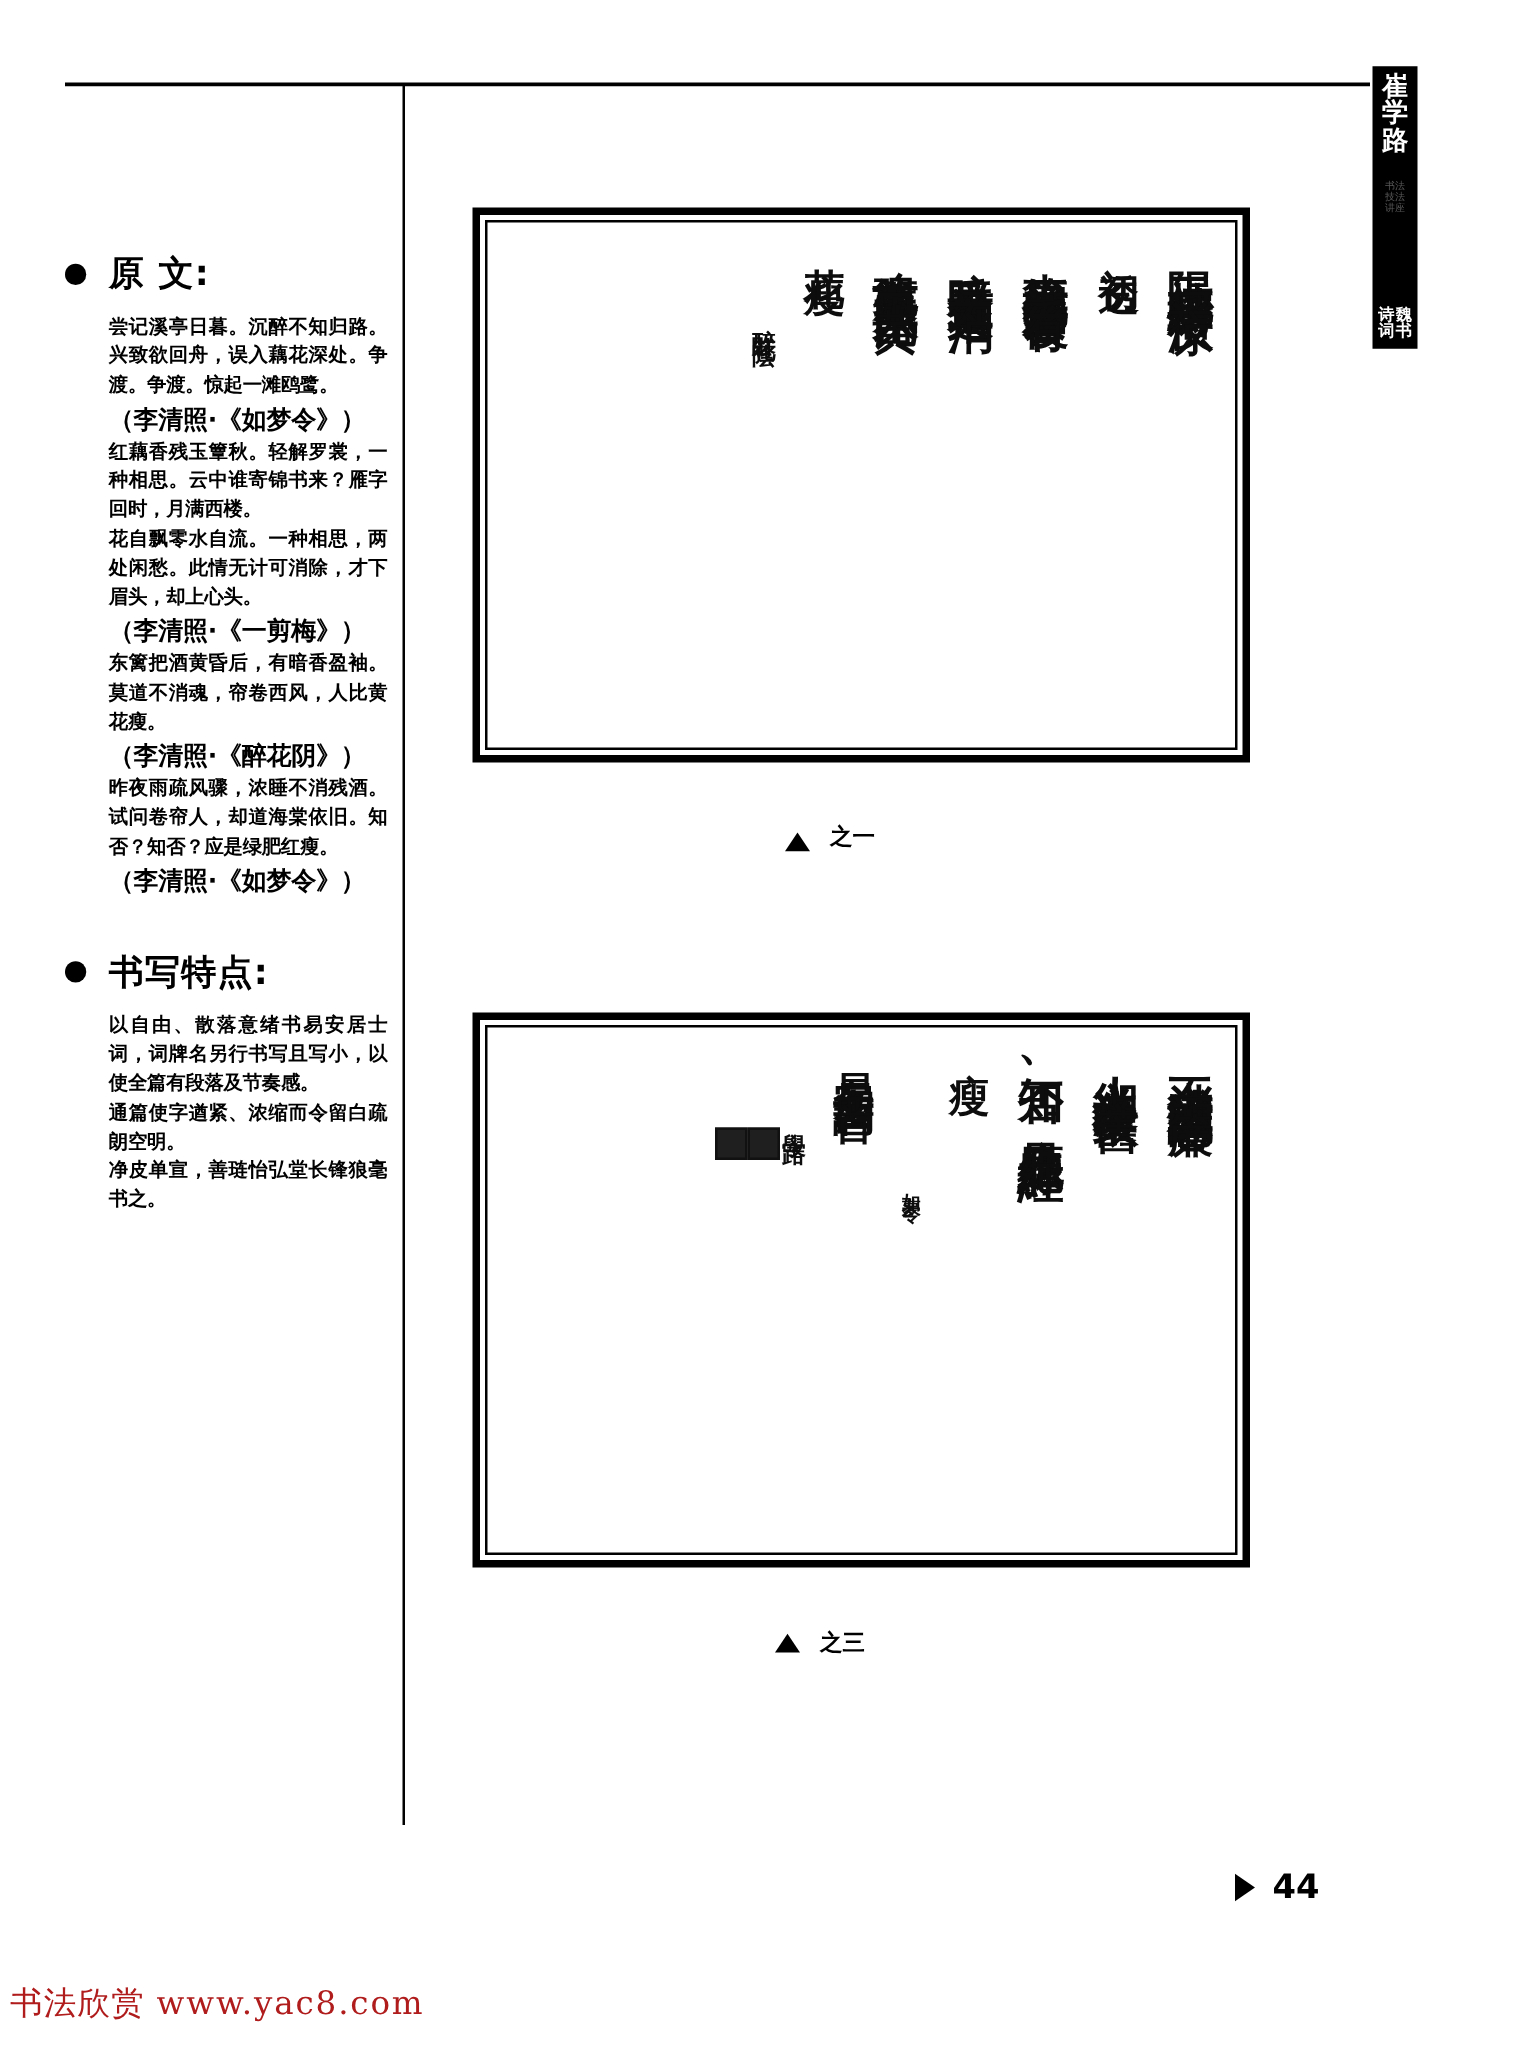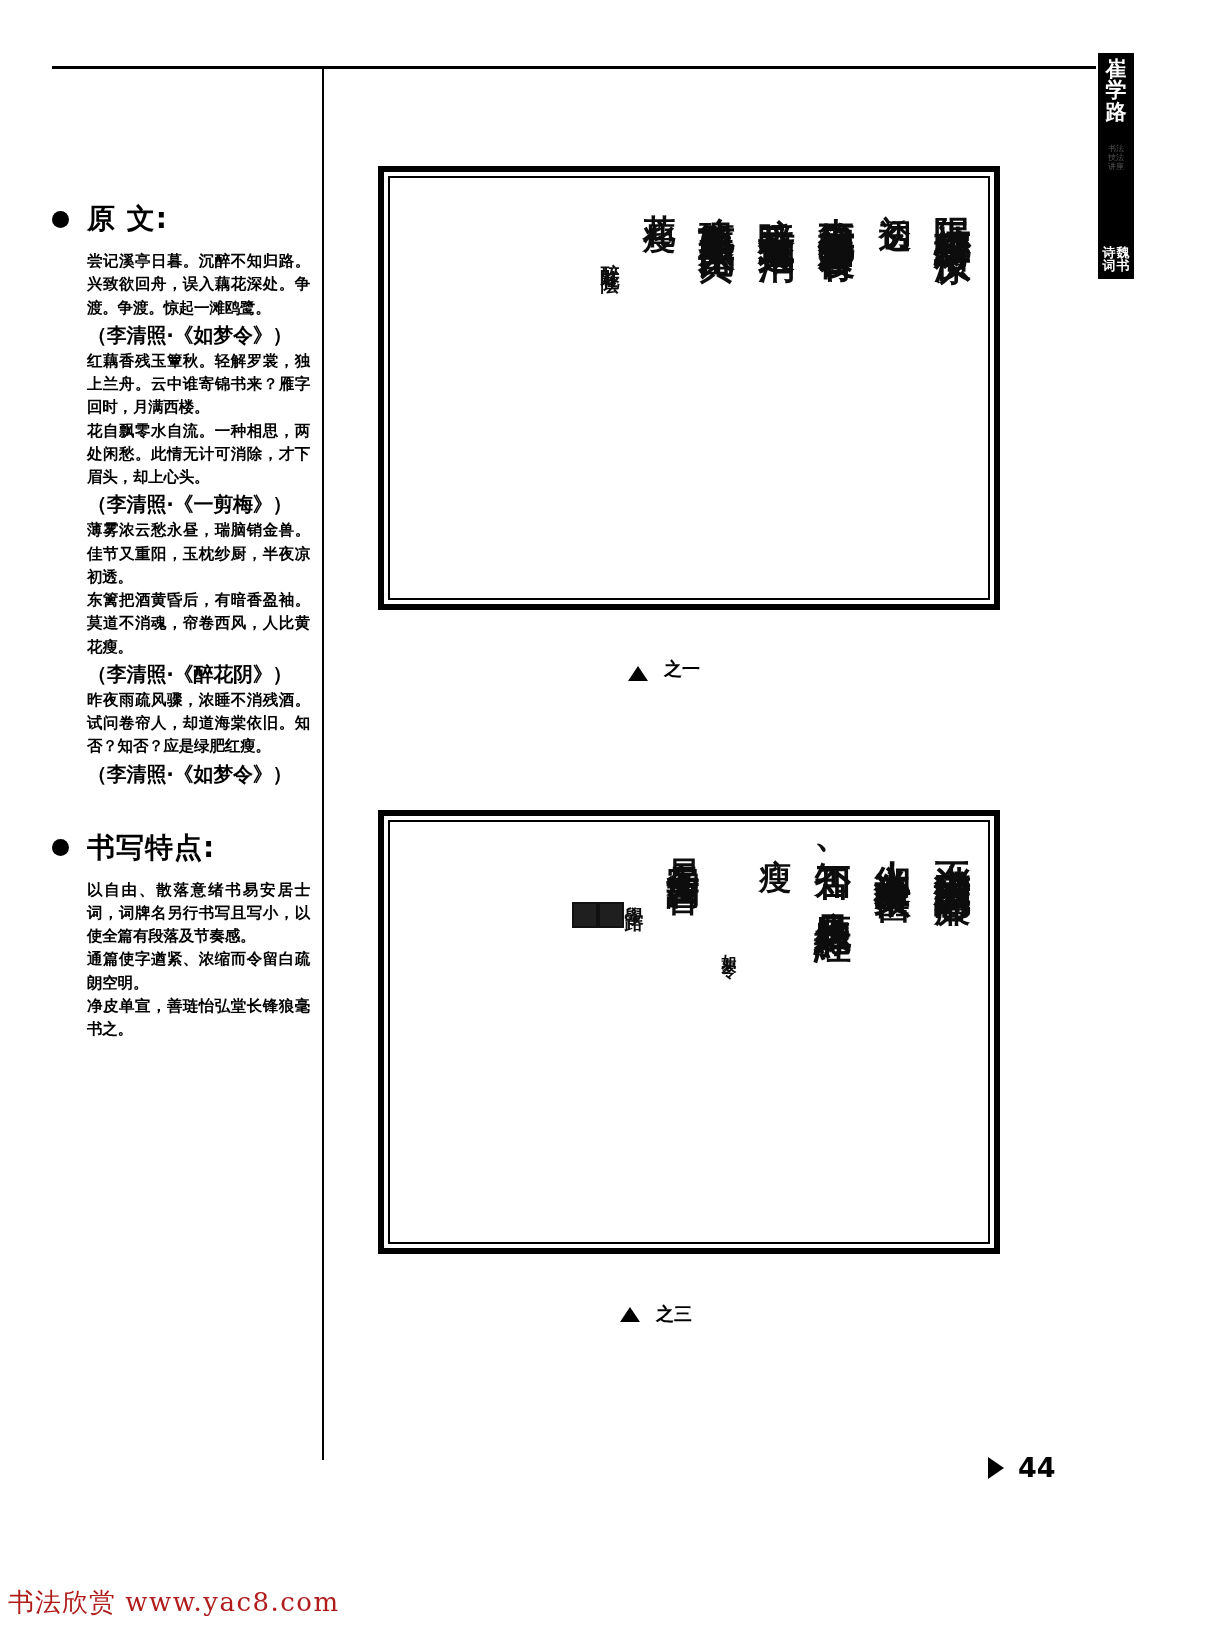--- a/index.html
+++ b/index.html
@@ -180,21 +180,21 @@
   .tri-up {
     width: 0; height: 0;
     border-left: 10px solid transparent;
     border-right: 10px solid transparent;
     border-bottom: 15px solid #000;
   }
 
   
   .page-num {
     position: absolute;
-    left: 988px; top: 1452px;
+    left: 988px; top: 1494px;
     display: flex;
     align-items: center;
     gap: 14px;
     text-align: right;
   }
   .tri-right {
     width: 0; height: 0;
     border-top: 11px solid transparent;
     border-bottom: 11px solid transparent;
     border-left: 16px solid #000;
@@ -253,24 +253,23 @@
 <div class="left-col">
 
   <div class="section">
     <div class="sec-head">
       <div class="bullet"></div>
       <div class="sec-title">原 文:</div>
     </div>
     <div class="body-block">
       <div class="para">尝记溪亭日暮。沉醉不知归路。兴致欲回舟，误入藕花深处。争渡。争渡。惊起一滩鸥鹭。</div>
       <div class="attrib">（李清照·《如梦令》）</div>
-      <div class="para">红藕香残玉簟秋。轻解罗裳，独上兰舟。云中谁寄锦书来？雁字回时，月满西楼。</div>
+      <div class="para">红藕香残玉簟秋。轻解罗裳，一种相思。云中谁寄锦书来？雁字回时，月满西楼。</div>
       <div class="para">花自飘零水自流。一种相思，两处闲愁。此情无计可消除，才下眉头，却上心头。</div>
       <div class="attrib">（李清照·《一剪梅》）</div>
-      <div class="para">薄雾浓云愁永昼，瑞脑销金兽。佳节又重阳，玉枕纱厨，半夜凉初透。</div>
       <div class="para">东篱把酒黄昏后，有暗香盈袖。莫道不消魂，帘卷西风，人比黄花瘦。</div>
       <div class="attrib">（李清照·《醉花阴》）</div>
       <div class="para">昨夜雨疏风骤，浓睡不消残酒。试问卷帘人，却道海棠依旧。知否？知否？应是绿肥红瘦。</div>
       <div class="attrib">（李清照·《如梦令》）</div>
     </div>
   </div>
 
   <div class="gap-lg"></div>
 
   <div class="section">

